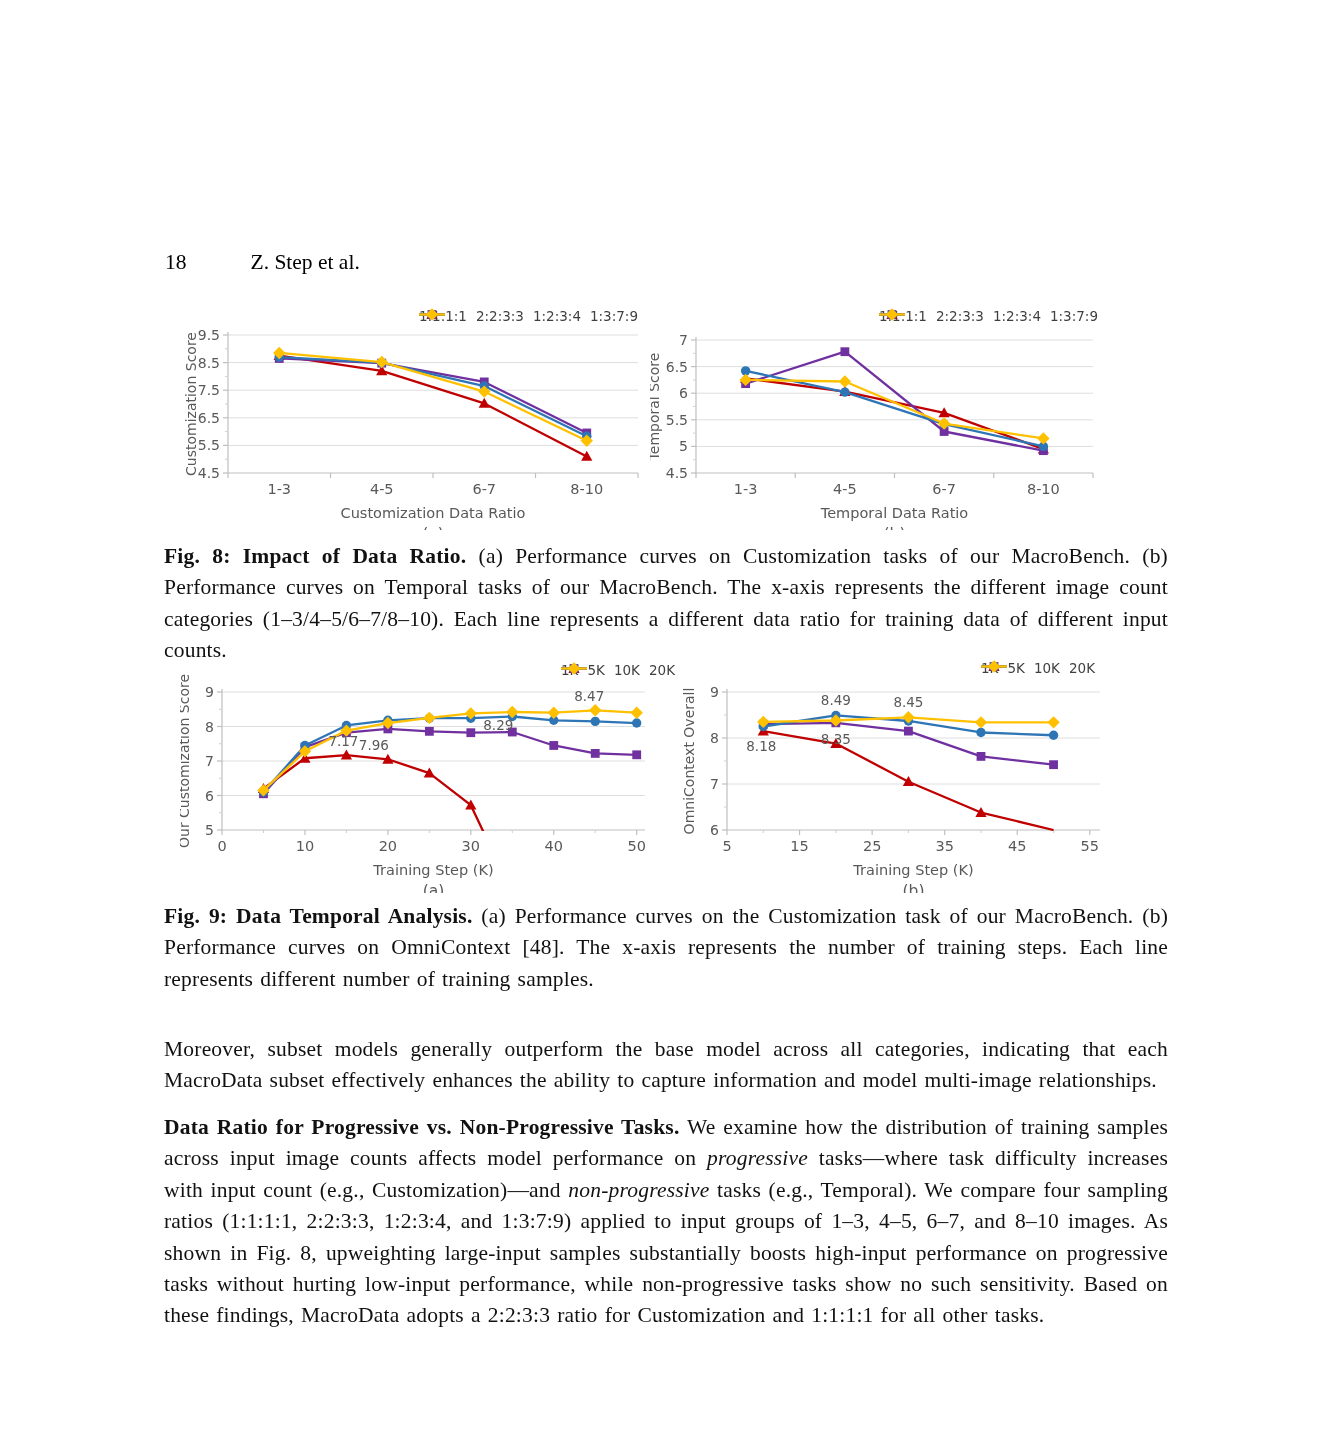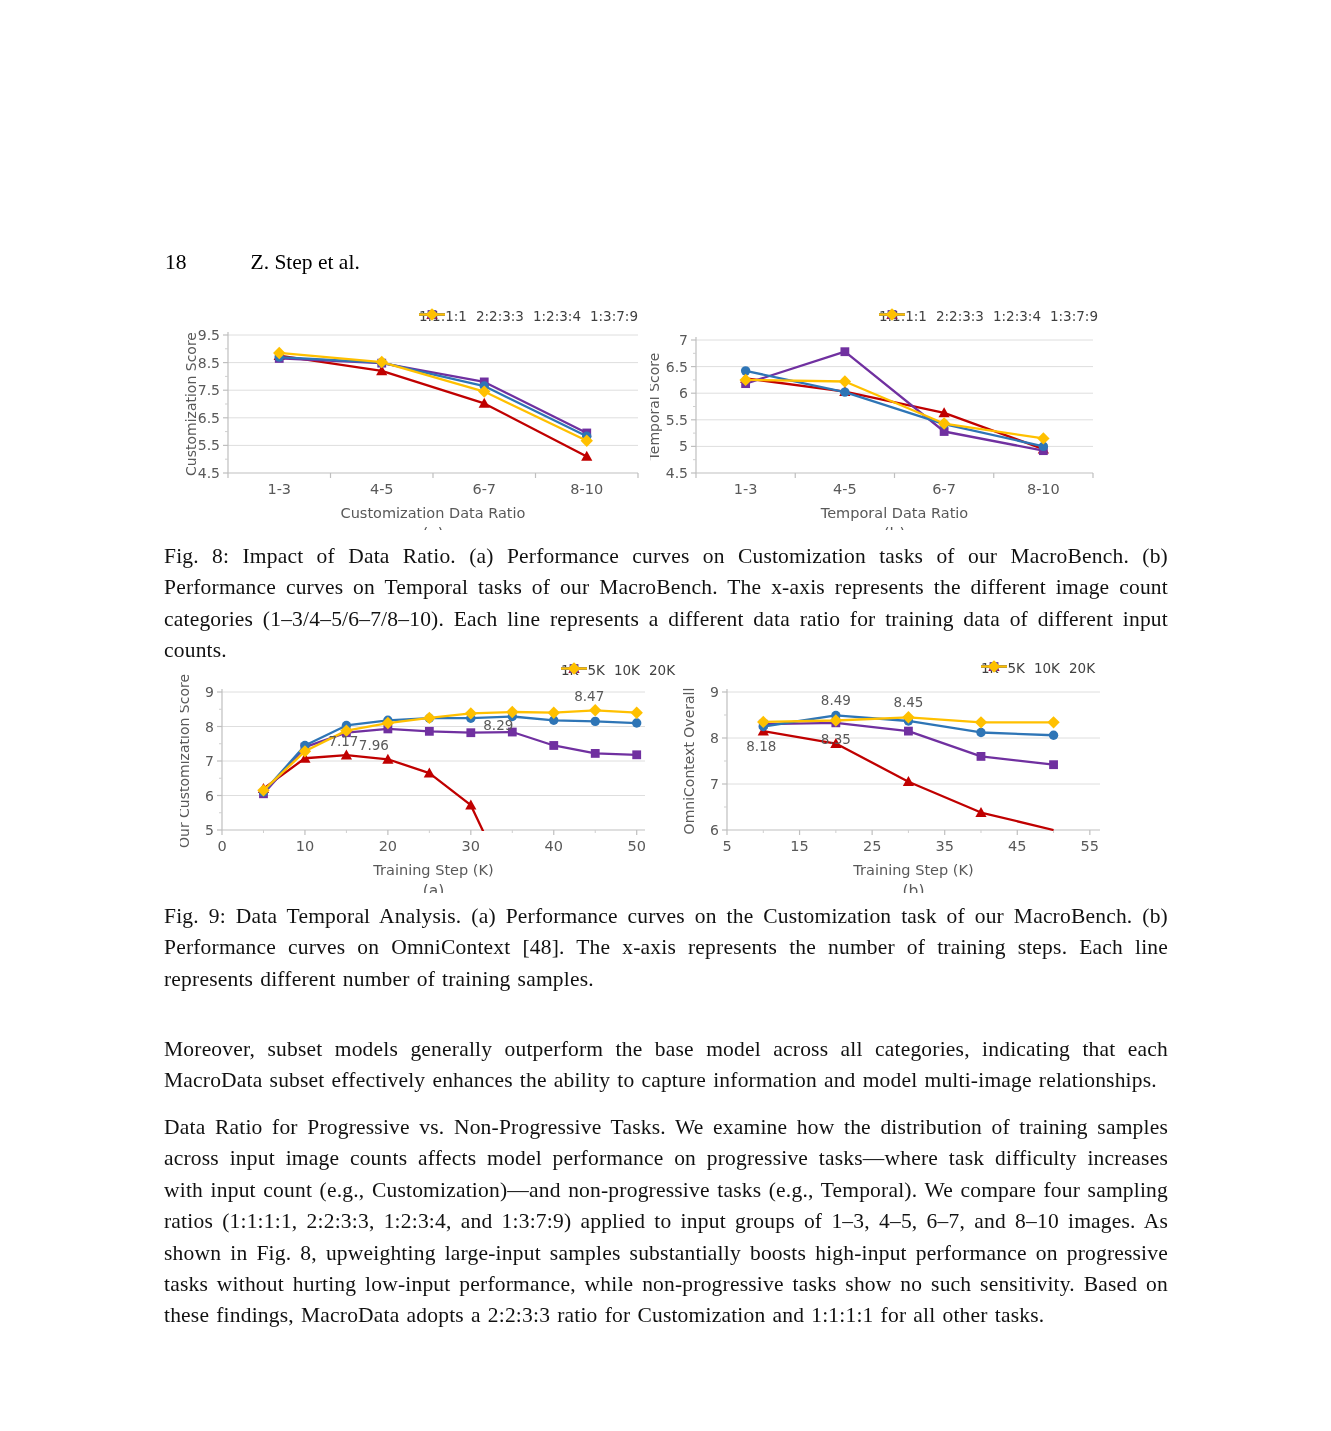--- a/index.html
+++ b/index.html
@@ -9,22 +9,22 @@
     font-family:"Liberation Serif", serif; color:#000;
   }
   .abs { position:absolute; }
   .header { top:250px; left:165px; font-size:21.5px; }
   .header .head-gap { display:inline-block; width:64px; }
   .textblock {
     left:164px; width:1004px; font-size:21.5px; line-height:31.4px;
     text-align:justify; text-align-last:left; letter-spacing:0.2px; word-spacing:1.5px;
     color:#111;
   }
-  .seg-b { font-weight:400; }
-  .seg-i { }
+  .seg-b { font-weight:700; }
+  .seg-i { font-style:italic; }
   .chart { position:absolute; }
   .chart svg { position:absolute; left:0; top:0; }
   .legend {
     position:absolute; display:flex; gap:9px; align-items:center;
     font-family:"DejaVu Sans", sans-serif; font-size:13.5px; color:#3f3f3f;
     white-space:nowrap; z-index:2;
   }
   .legend-item { display:flex; align-items:center; gap:3px; }
   .chart text {
     font-family:"DejaVu Sans", sans-serif; fill:#595959;

